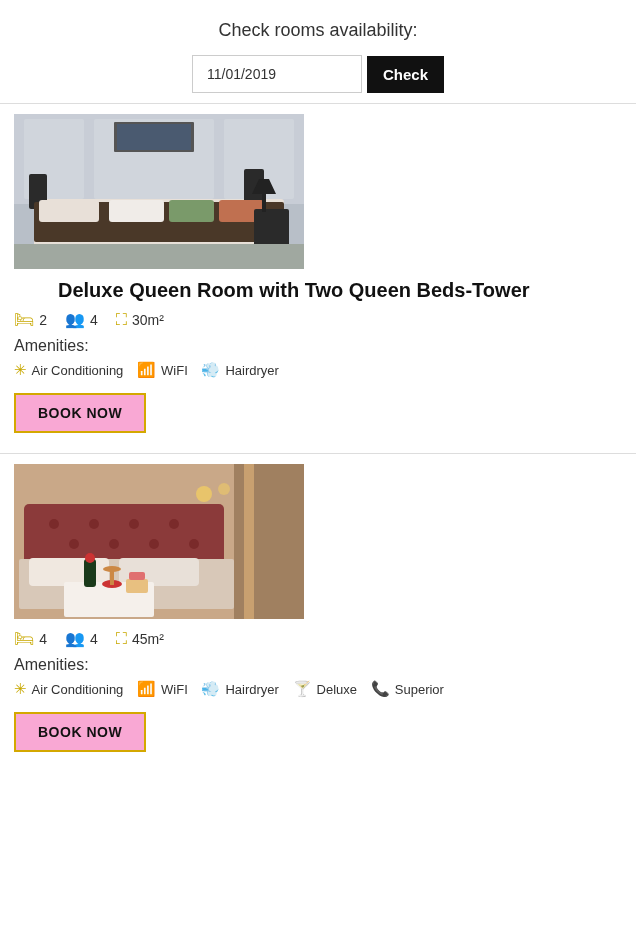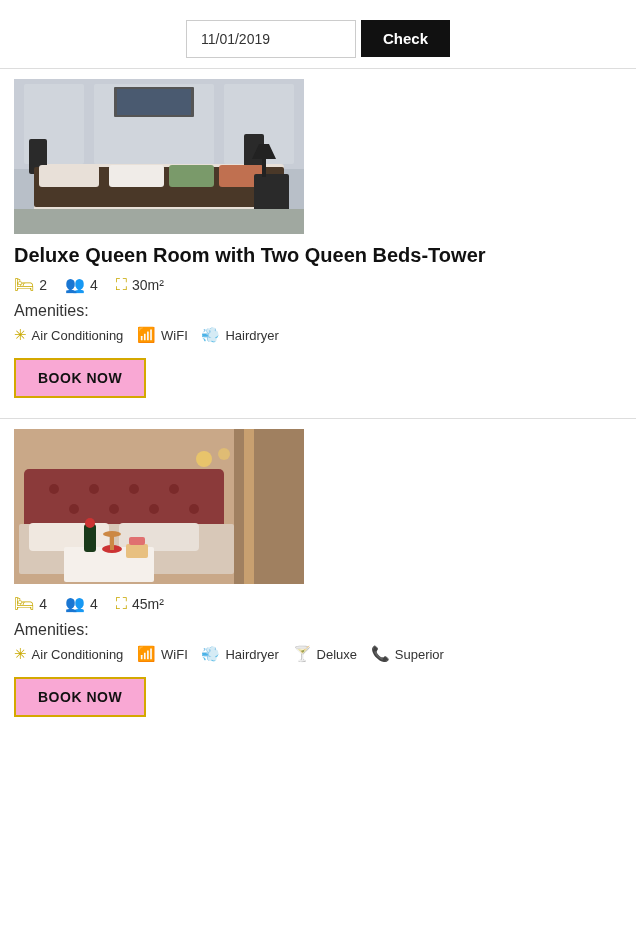--- a/index.html
+++ b/index.html
@@ -16,36 +16,36 @@
       padding: 20px 10px 10px;
     }
     .header-title {
       font-size: 18px;
       color: #333;
       margin-bottom: 14px;
     }
     .date-row {
       display: flex;
       justify-content: center;
-      align-items: flex-start;
+      align-items: flex-end;
       gap: 5px;
     }
     .date-input {
       border: 1px solid #ccc;
       padding: 10px 14px;
       font-size: 14px;
       width: 170px;
       color: #333;
       outline: none;
     }
     .check-btn {
       background: #111;
       color: #fff;
       border: none;
-      padding: 10px 22px;
+      padding: 10px 16px;
       font-size: 15px;
       cursor: pointer;
       font-weight: bold;
     }
 
     .divider {
       border: none;
       border-top: 1px solid #ddd;
       margin: 0;
     }
@@ -71,20 +71,21 @@
       background: linear-gradient(135deg, #c9a0a0 0%, #b08060 30%, #e8d8c8 60%, #d0b090 80%, #f0e0d0 100%);
       position: relative;
       overflow: hidden;
     }
 
     .room-title {
       font-size: 20px;
       font-weight: bold;
       margin-bottom: 8px;
       color: #111;
+      margin-left: 44px;
     }
 
     .room-meta {
       display: flex;
       align-items: center;
       gap: 18px;
       margin-bottom: 8px;
     }
     .meta-item {
       display: flex;
@@ -136,20 +137,21 @@
     }
 
     .room-section {
       margin-bottom: 0;
     }
   </style>
 </head>
 <body>
 
 <div class="header">
+  <div class="header-title">Check rooms availability:</div>
   <div class="date-row">
     <input class="date-input" type="text" value="11/01/2019" style="">
     <button class="check-btn">Check</button>
   </div>
 </div>
 
 <hr class="divider">
 
 <div class="room-card room-section">
   <div class="room-img-placeholder room-img-1">

